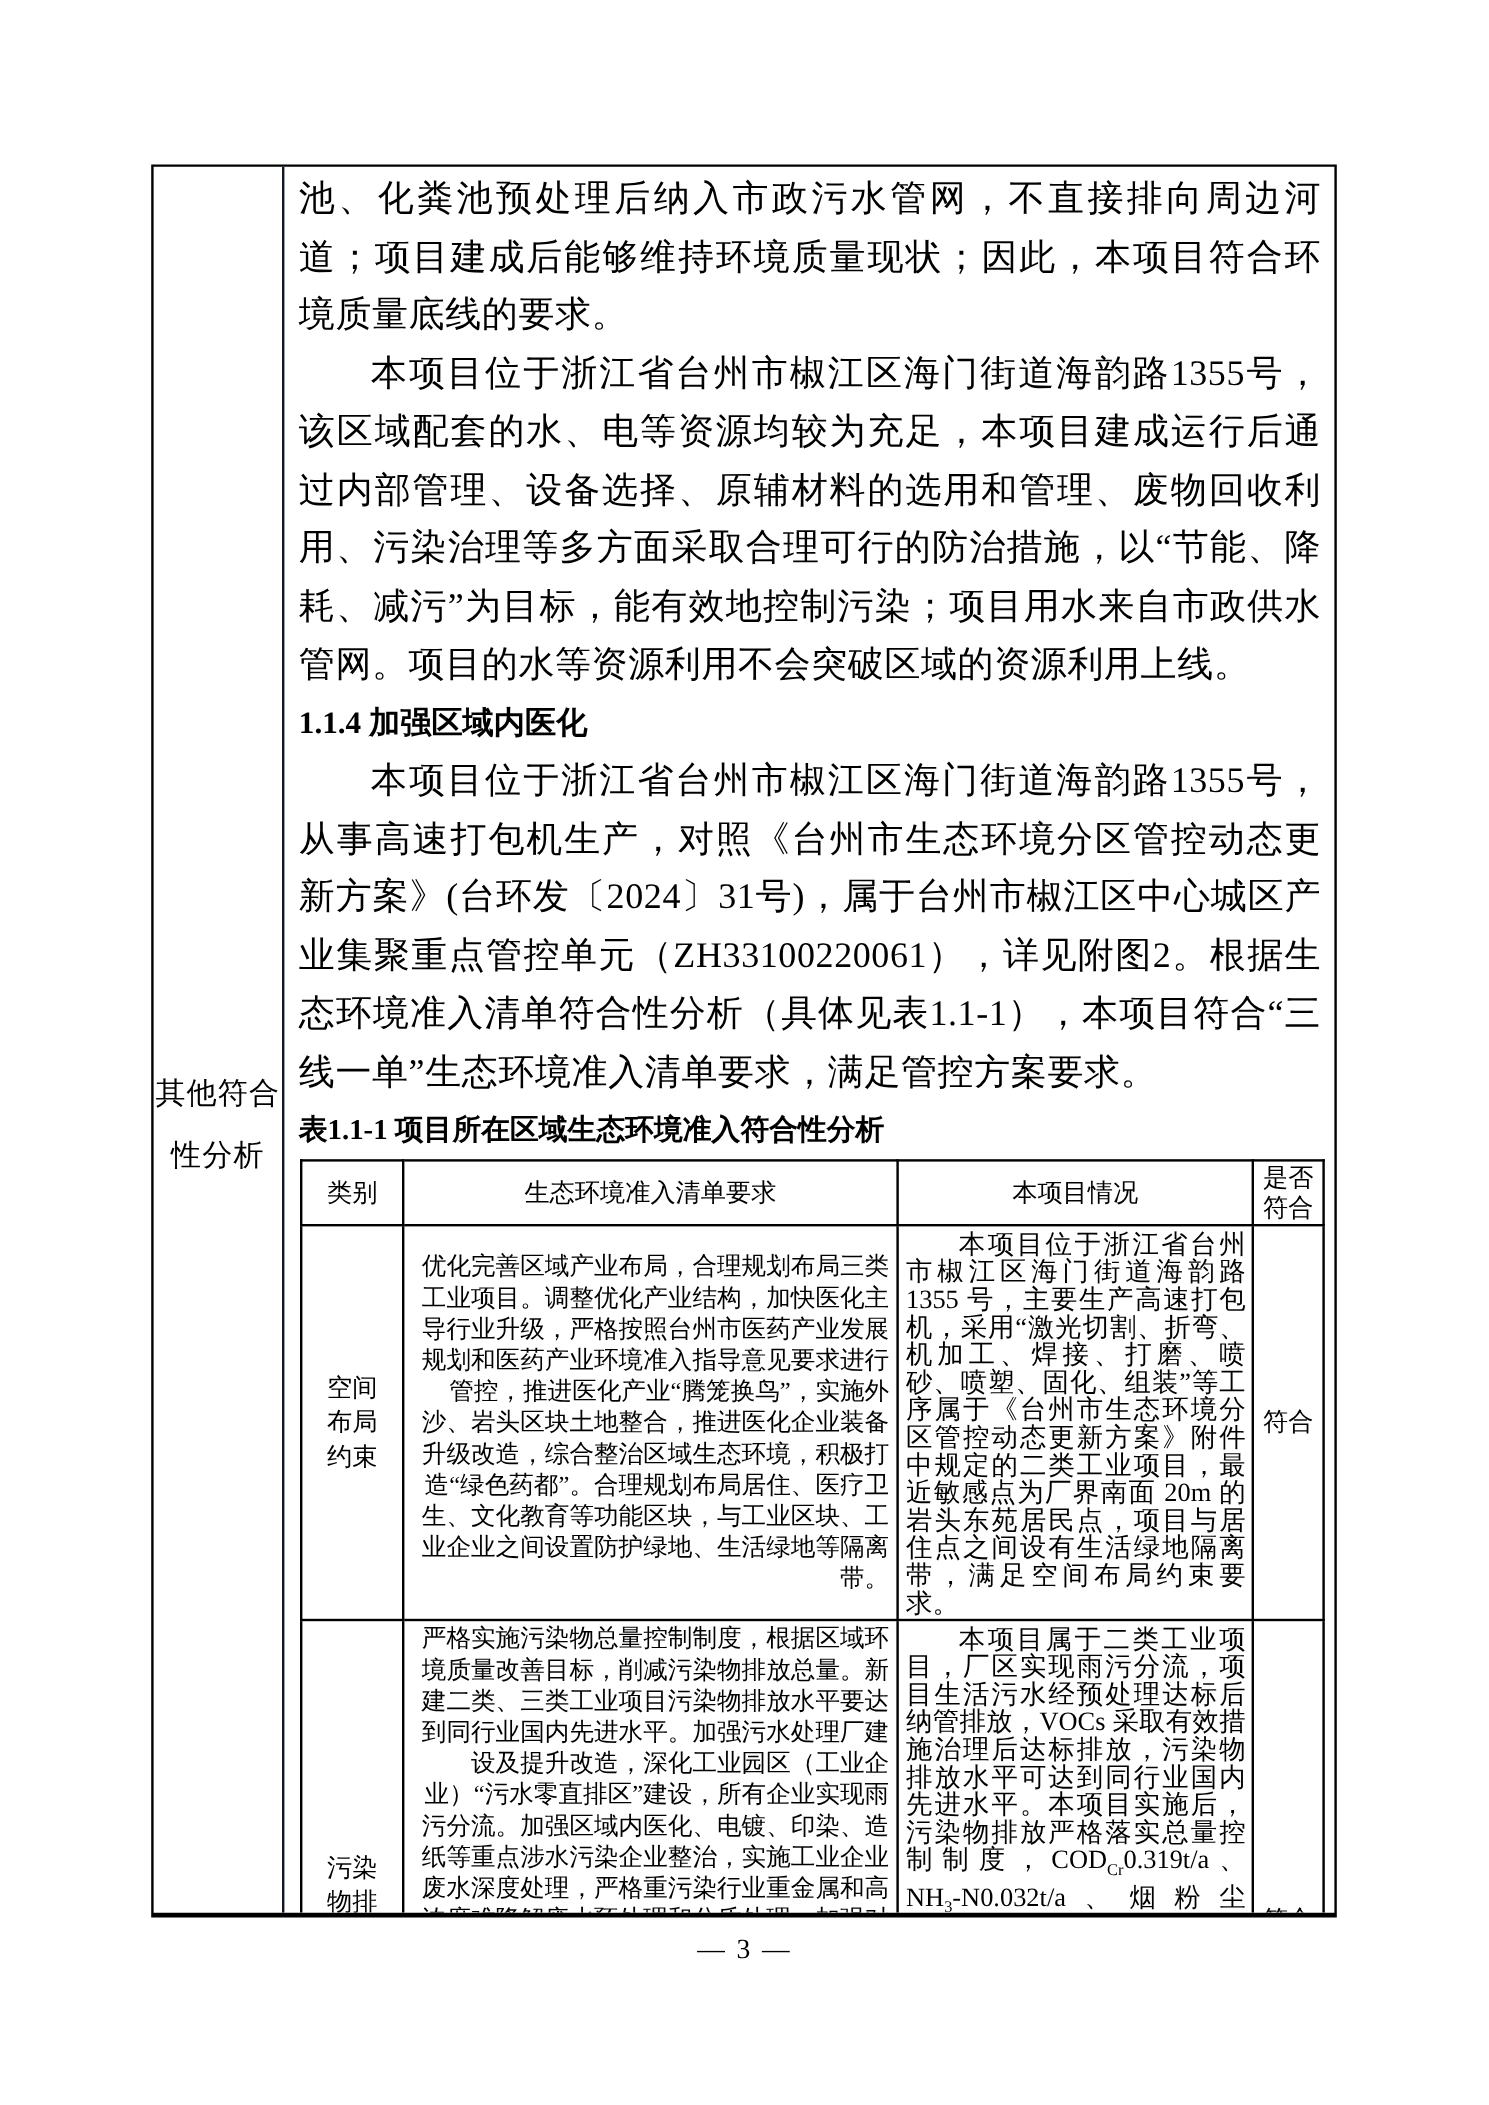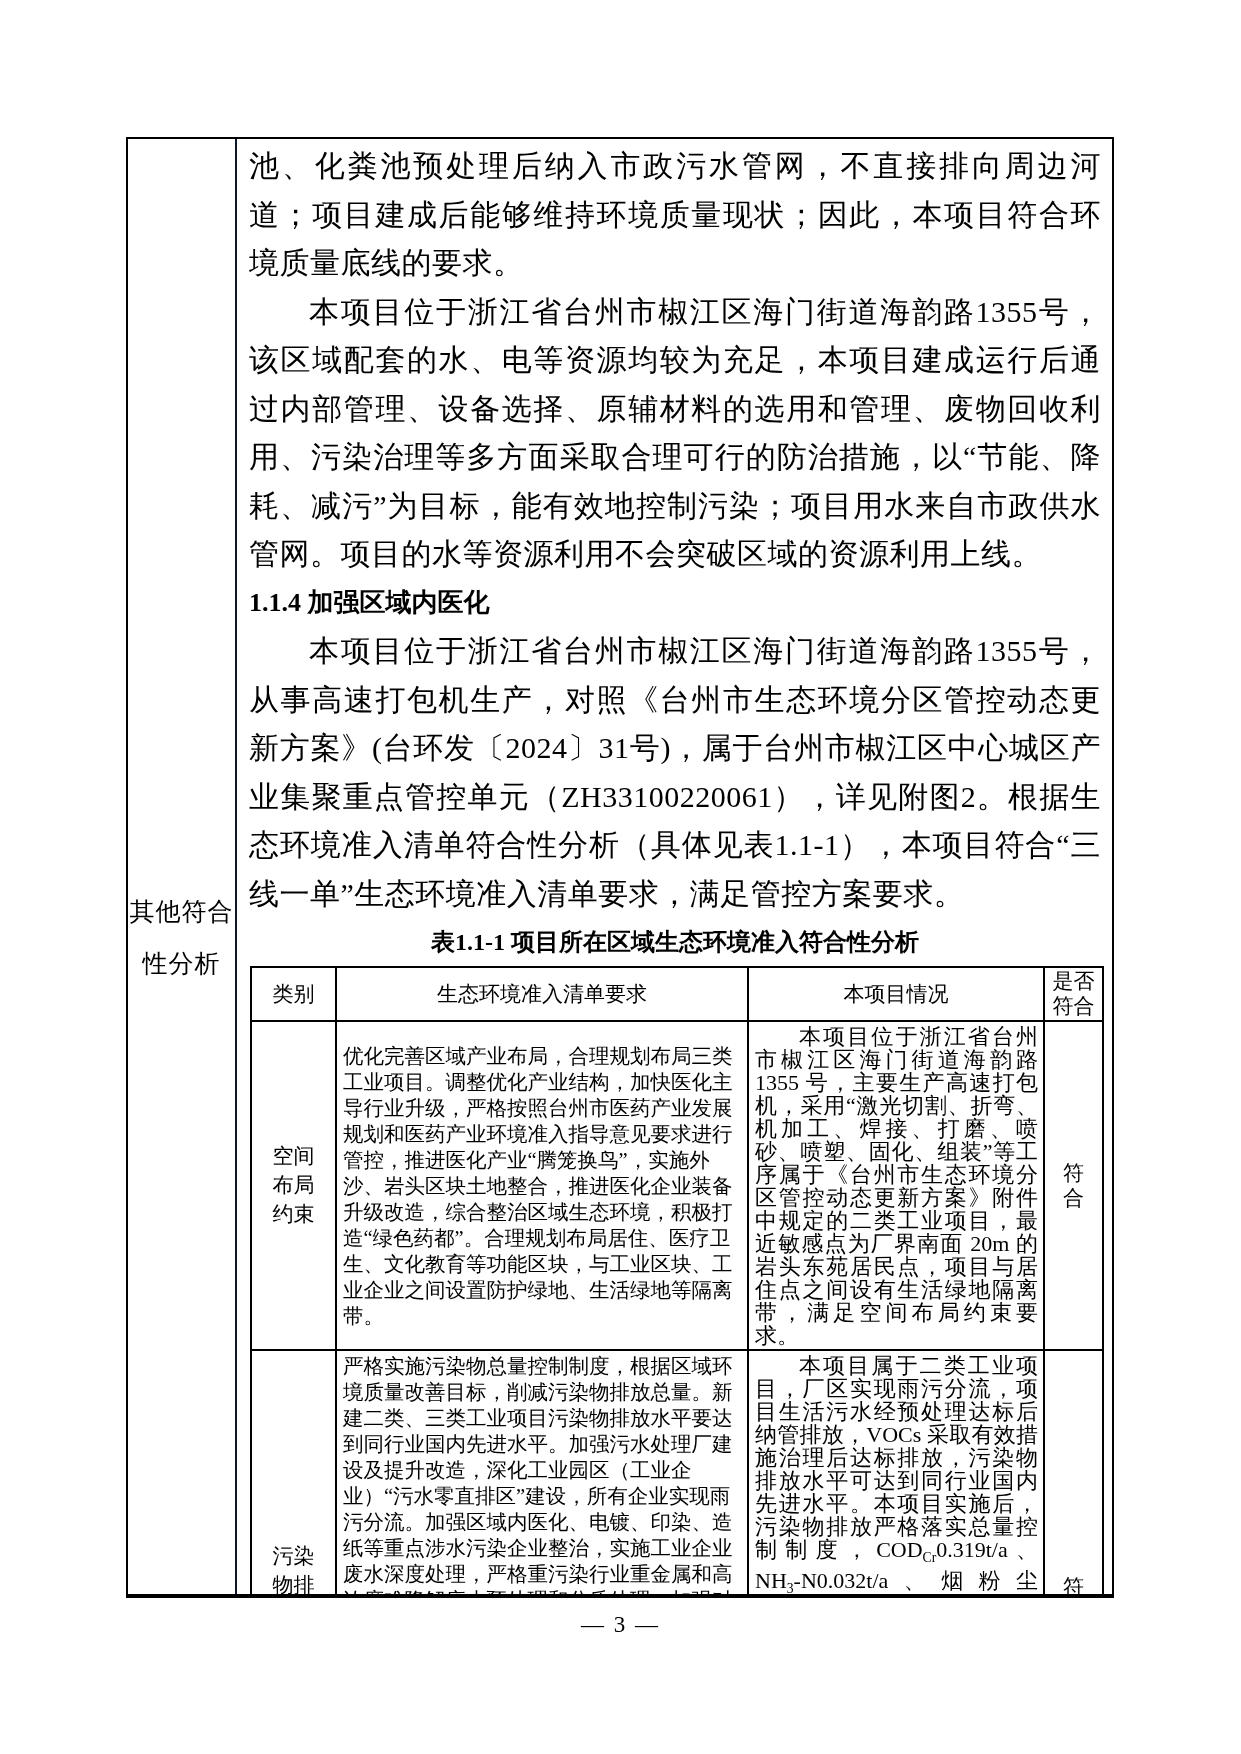--- a/index.html
+++ b/index.html
@@ -51,21 +51,21 @@
   .no-indent { text-indent:0; }
   .heading {
     margin:0;
     font-size:26px; line-height:48.5px;
     font-weight:bold;
     text-indent:0;
   }
   .table-title {
     font-size:24px; line-height:48px;
     font-weight:bold;
-    text-align:center;
+    text-align:left;
   }
   table.inner-table {
     border-collapse:collapse;
     table-layout:fixed;
     width:852px;
     margin-left:1px;
   }
   .inner-table th, .inner-table td {
     border:2px solid #000;
     box-sizing:border-box;
@@ -79,35 +79,35 @@
     vertical-align:middle;
     padding:1px 2px;
   }
   td.cat {
     text-align:center; vertical-align:middle;
     font-size:21px; line-height:29px;
     padding:3px 16px;
   }
   td.req {
     font-size:20.5px; line-height:26px;
-    text-align:left;
+    text-align:right;
     vertical-align:middle;
     padding:2px 6px;
   }
   td.sit {
     font-size:22px; line-height:23px;
     text-align:justify;
     text-indent:2em;
     vertical-align:top;
     padding:3px 5px 2px 6px;
   }
   td.comp {
     text-align:center; vertical-align:middle;
     font-size:21px; line-height:25px;
-    padding:0 11px;
+    padding:0 0;
   }
   tr.row1 { height:272px; }
   td.sit sub { font-size:0.62em; }
   .page-number {
     position:absolute;
     left:0; top:1612px;
     width:100%;
     text-align:center;
     font-size:23px;
     letter-spacing:2px;

